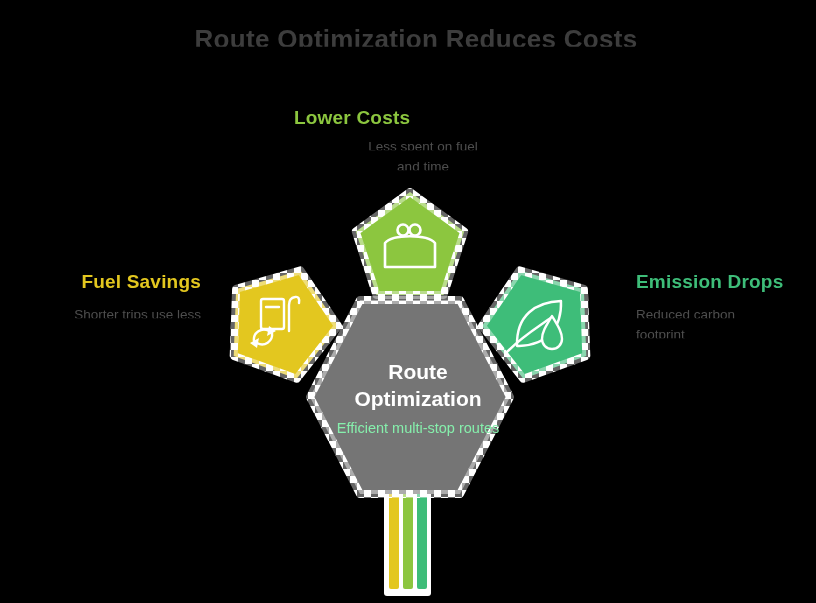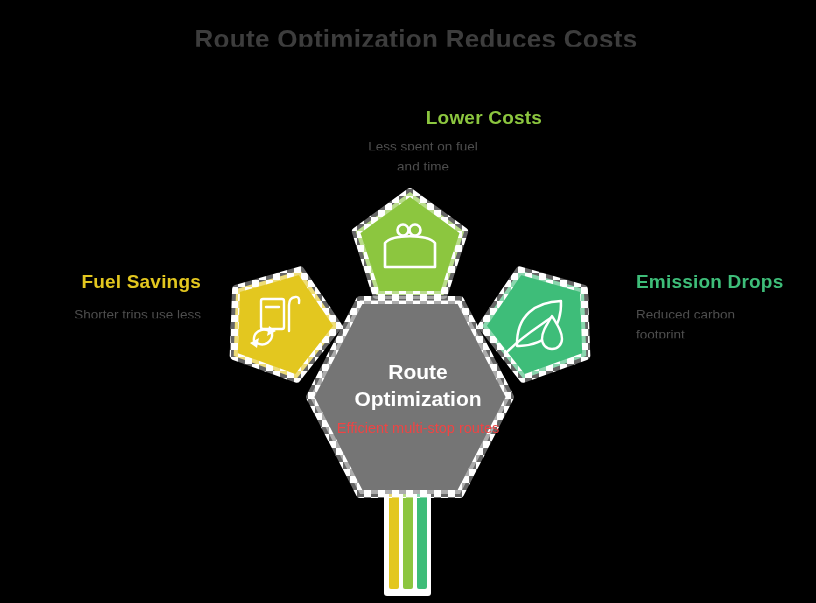--- a/index.html
+++ b/index.html
@@ -8,35 +8,35 @@
     font-family:"Liberation Sans","DejaVu Sans",sans-serif;
   }
   #diagram-svg{position:absolute;left:0;top:0;}
   .txt{position:absolute;margin:8px;}
   .title{
     width:816px;left:0;top:16px;text-align:center;
     font-size:26px;font-weight:bold;letter-spacing:.3px;
     clip-path:inset(0 0 27% 0);
   }
   .node-heading{font-size:19px;font-weight:bold;letter-spacing:.2px;}
-  .heading-top{left:304px;top:99px;width:230px;text-align:right;}
+  .heading-top{left:286px;top:99px;width:230px;text-align:left;}
   .heading-left{left:0;top:263px;width:193px;text-align:right;}
   .heading-right{left:628px;top:263px;width:220px;text-align:left;}
   .node-desc{font-size:13.5px;line-height:20px;}
   .desc-top{left:300px;top:129px;width:230px;text-align:center;}
   .desc-left{left:0;top:297px;width:193px;text-align:right;}
   .desc-right{left:628px;top:297px;width:210px;text-align:left;}
   .desc-line{display:block;clip-path:inset(0 0 34% 0);}
   .center-heading{
     left:320px;top:350px;width:180px;text-align:center;
     font-size:21px;line-height:27px;font-weight:bold;color:#fff;
   }
   .center-desc{
     left:323px;top:411px;width:174px;text-align:center;
-    font-size:14.5px;line-height:19px;color:#ef4444;
+    font-size:14.5px;line-height:19px;color:#86efac;
   }
 </style>
 </head>
 <body>
 
 <div id="canvas">
 
   <svg id="diagram-svg" width="816" height="603" viewBox="0 0 816 603">
     <defs>
       <pattern id="checker" width="14" height="14" patternUnits="userSpaceOnUse">

